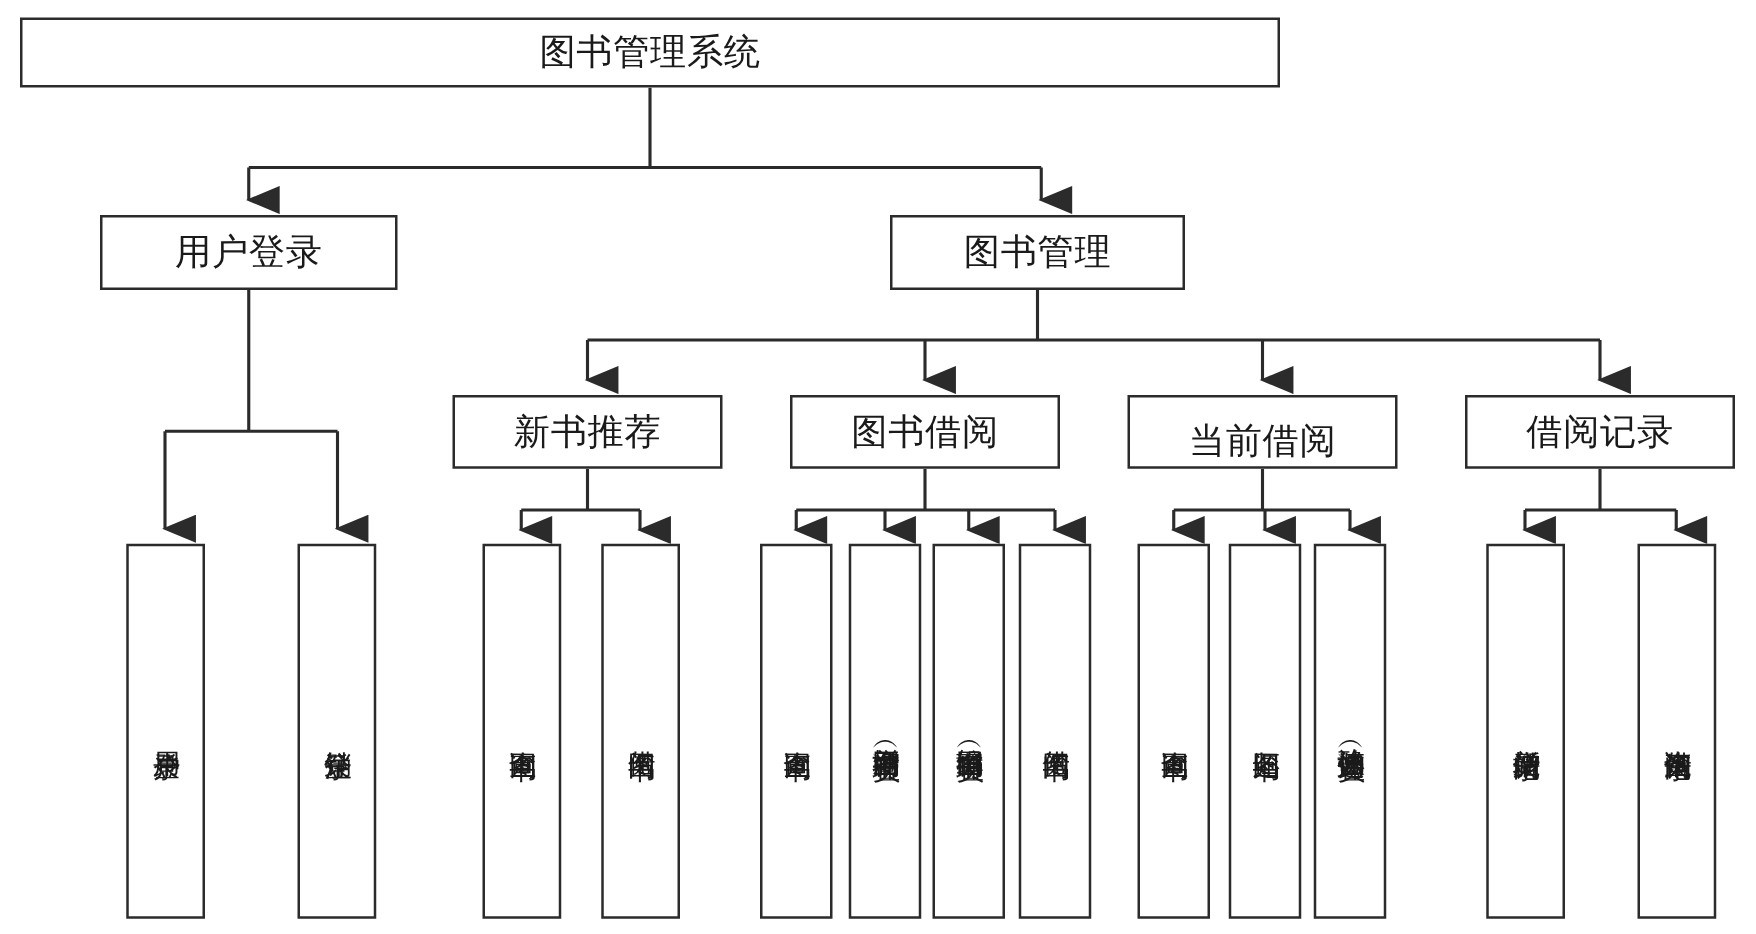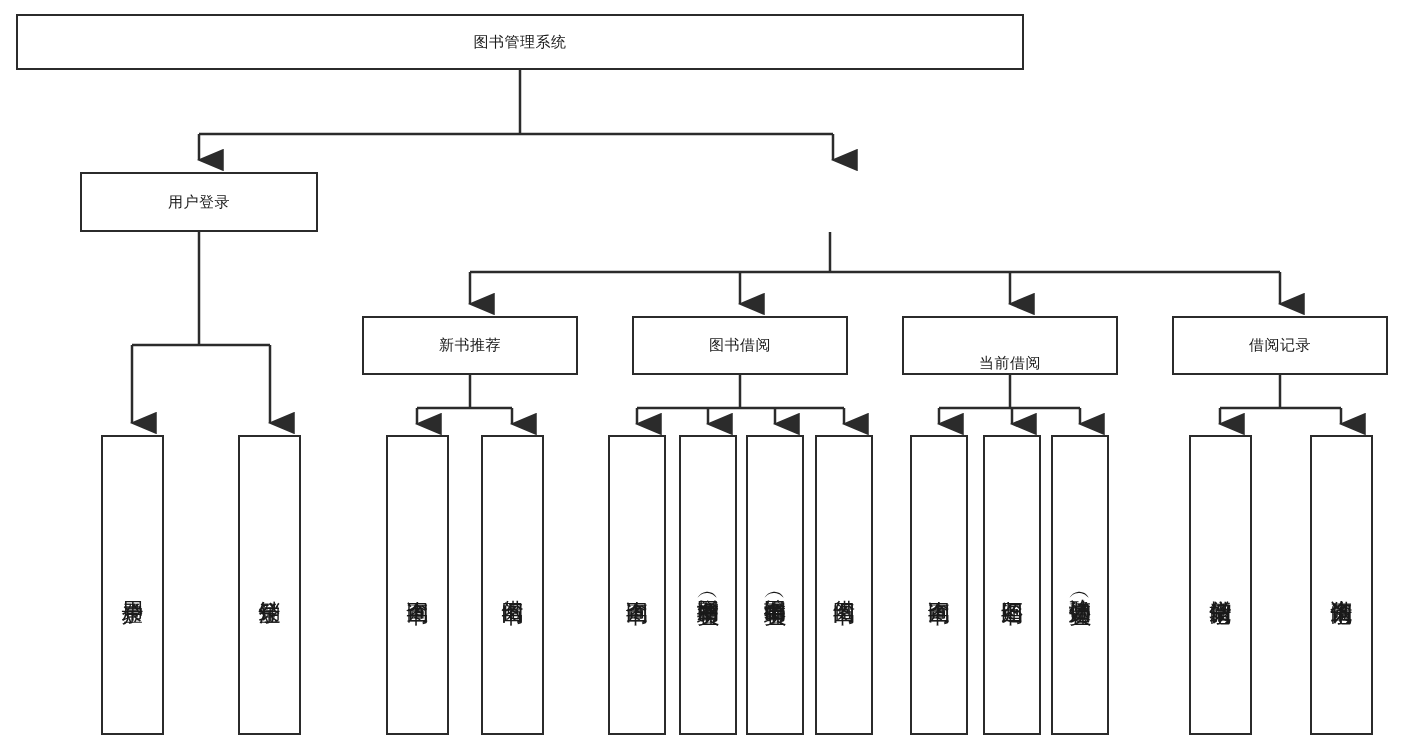--- a/index.html
+++ b/index.html
@@ -29,21 +29,21 @@
     position: absolute;
     box-sizing: border-box;
     background: #ffffff;
     border: 2.5px solid #2b2b2b;
     display: flex;
     align-items: center;
     justify-content: center;
     color: #1a1a1a;
   }
   .node.horiz {
-    font-size: 15px;
+    font-size: 29px;
     letter-spacing: 0.5px;
   }
   .node.leaf {
     font-size: 22px;
   }
   .vlabel {
     writing-mode: vertical-rl;
     text-orientation: upright;
     line-height: 1.18;
     letter-spacing: 1px;
@@ -116,20 +116,23 @@
     </g>
   </svg>
 
   <div class="node horiz" style="left:16px; top:14px; width:1008px; height:56px;">
     <span>图书管理系统</span>
   </div>
 
   <div class="node horiz" style="left:80px; top:172px; width:238px; height:60px;">
     <span>用户登录</span>
   </div>
+  <div class="node horiz" style="left:712px; top:172px; width:236px; height:60px;">
+    <span>图书管理</span>
+  </div>
 
   <div class="node horiz" style="left:362px; top:316px; width:216px; height:59px;">
     <span>新书推荐</span>
   </div>
   <div class="node horiz" style="left:632px; top:316px; width:216px; height:59px;">
     <span>图书借阅</span>
   </div>
   <div class="node horiz" style="left:902px; top:316px; width:216px; height:59px;align-items:flex-end;">
     <span>当前借阅</span>
   </div>

